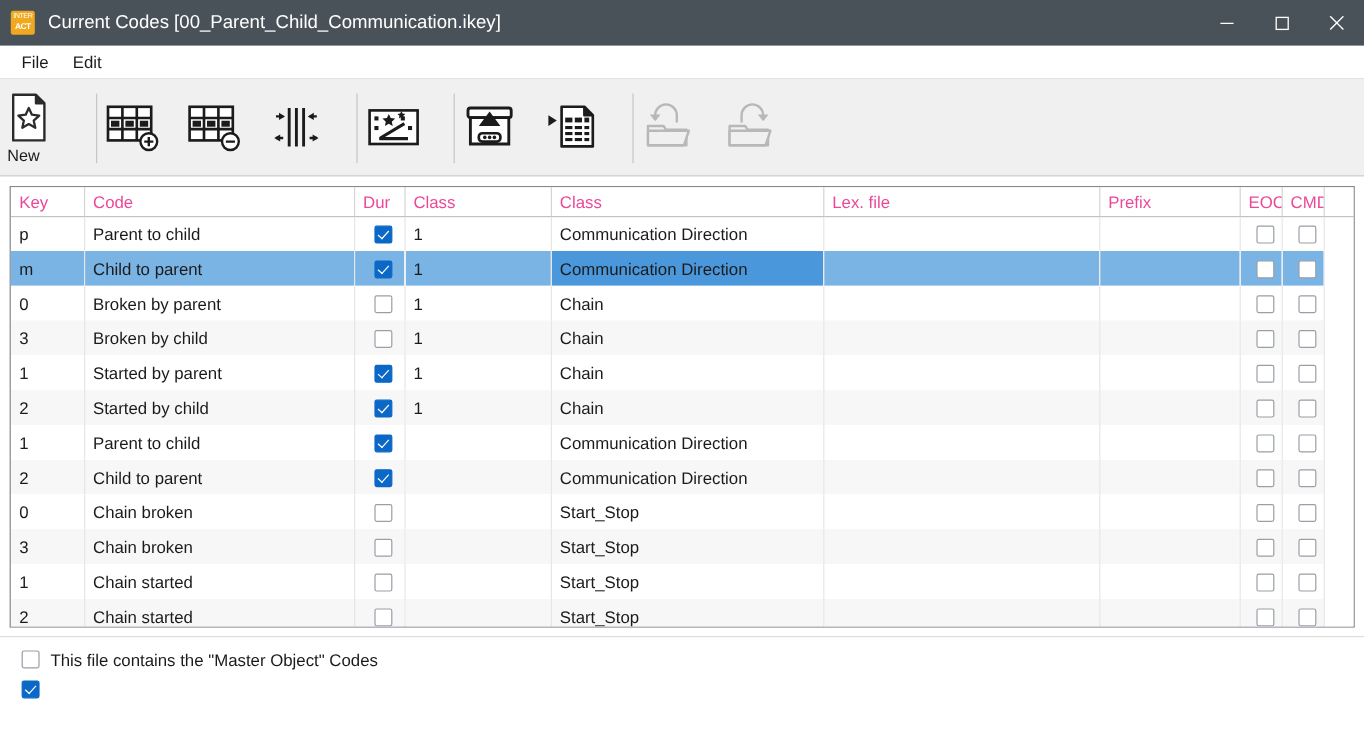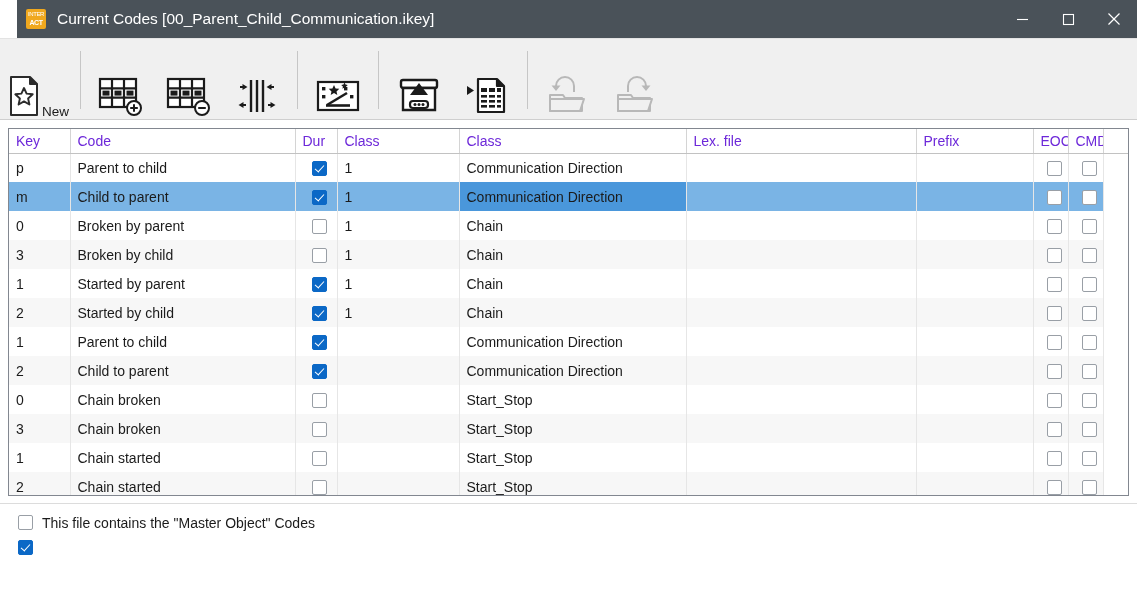--- a/index.html
+++ b/index.html
@@ -17,21 +17,20 @@
     box-sizing: border-box;
     position: relative;
   }
 
   
   .titlebar {
     height: 38px; min-height: 38px;
     background: #4a5259;
     display: flex; align-items: center;
     position: relative;
-    margin-left: 17px;
   }
   .app-icon {
     width: 20px; height: 20px;
     margin-left: 9px; margin-right: 11px;
     background: #f0a81e;
     border-radius: 2px;
     position: relative;
     overflow: hidden;
     flex: none;
   }
@@ -86,22 +85,22 @@
     height: 82px; min-height: 82px;
     background: #f0f0f0;
     border-top: 1px solid #e3e3e3;
     border-bottom: 1px solid #cfcfcf;
     display: flex; align-items: stretch;
     padding-left: 6px;
     box-sizing: border-box;
   }
   .tb-btn {
     width: 68px;
-    display: flex; 
-    align-items: flex-end; justify-content: flex-start;
+    display: flex; flex-direction: column;
+    align-items: flex-start; justify-content: flex-start;
     padding-top: 9px;
     box-sizing: border-box;
   }
   .tb-btn.noLabel { justify-content: center; padding-top: 0; }
   .tb-ico { height: 46px; display:flex; align-items:center; justify-content:center; }
   .tb-label {
     font-size: 13.5px; color: #1b1b1b;
     margin-top: 1px;
   }
   .tb-sep {
@@ -132,21 +131,21 @@
   }
   table.grid th {
     height: 24px;
     background: #ffffff;
     border-right: 1px solid #d4d4d4;
     border-bottom: 1px solid #c2c2c2;
     font-weight: normal;
     text-align: left;
     padding: 0 0 0 7px;
     font-size: 14px;
-    color: #6d28d9;
+    color: #ec4899;
     white-space: nowrap;
     overflow: hidden;
     box-sizing: border-box;
   }
   table.grid td {
     height: 29px;
     border-right: 1px solid #e6e6e6;
     padding: 0 0 0 7px;
     white-space: nowrap;
     overflow: hidden;
@@ -226,20 +225,24 @@
       </div>
       <div class="win-btn">
         <svg width="14" height="14" viewBox="0 0 14 14">
           <line x1="1.5" y1="1.5" x2="12.5" y2="12.5" stroke="#ffffff" stroke-width="1.15"></line>
           <line x1="12.5" y1="1.5" x2="1.5" y2="12.5" stroke="#ffffff" stroke-width="1.15"></line>
         </svg>
       </div>
     </div>
   </div>
 
+  <div class="menubar">
+    <div class="menu-item">File</div>
+    <div class="menu-item">Edit</div>
+  </div>
 
   <div class="toolbar">
 
     <div class="tb-btn">
       <div class="tb-ico">
         <svg width="36" height="42" viewBox="0 0 36 42">
           <path d="M5 2 H24 L31 9 V40 H5 Z" fill="#ffffff" stroke="#2b2b2b" stroke-width="2" stroke-linejoin="round"></path>
           <path d="M24 2 V9 H31" fill="#2b2b2b" stroke="#2b2b2b" stroke-width="2" stroke-linejoin="round"></path>
           <path d="M18 13 l2.6 5.6 6.1 0.7 -4.6 4.2 1.3 6 -5.4 -3.1 -5.4 3.1 1.3 -6 -4.6 -4.2 6.1 -0.7 Z" fill="none" stroke="#2b2b2b" stroke-width="1.9" stroke-linejoin="round"></path>
         </svg>

